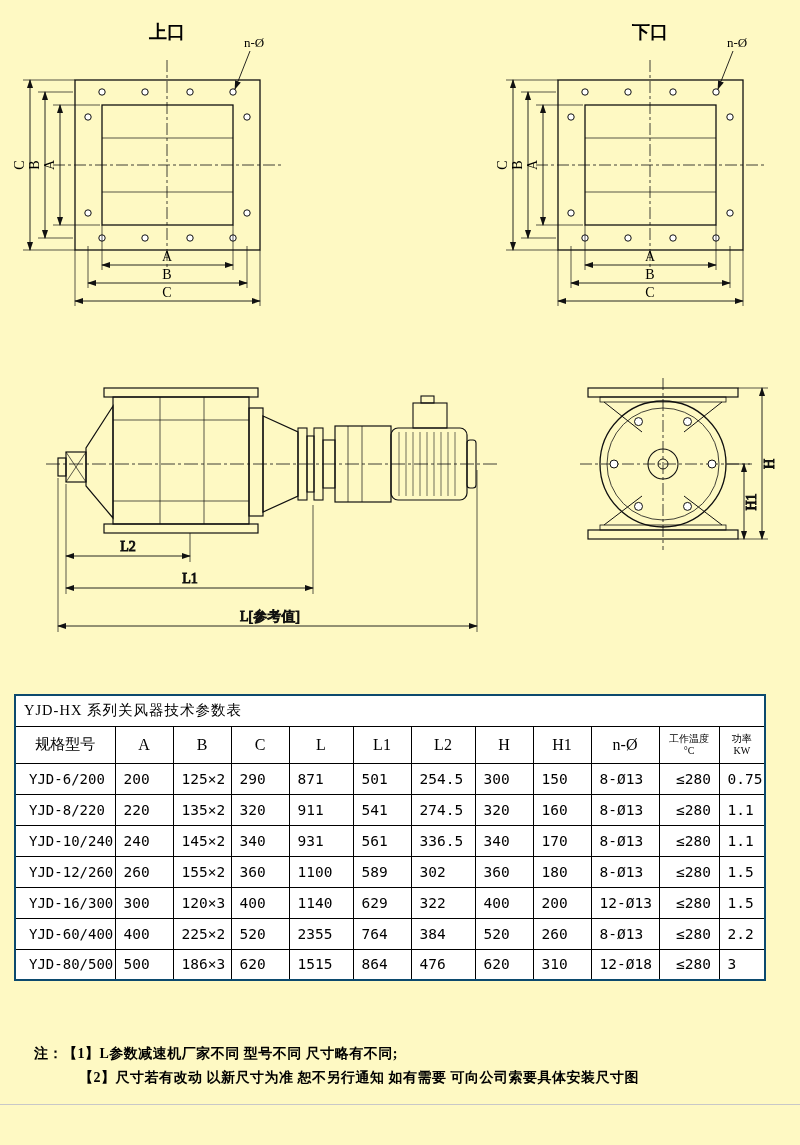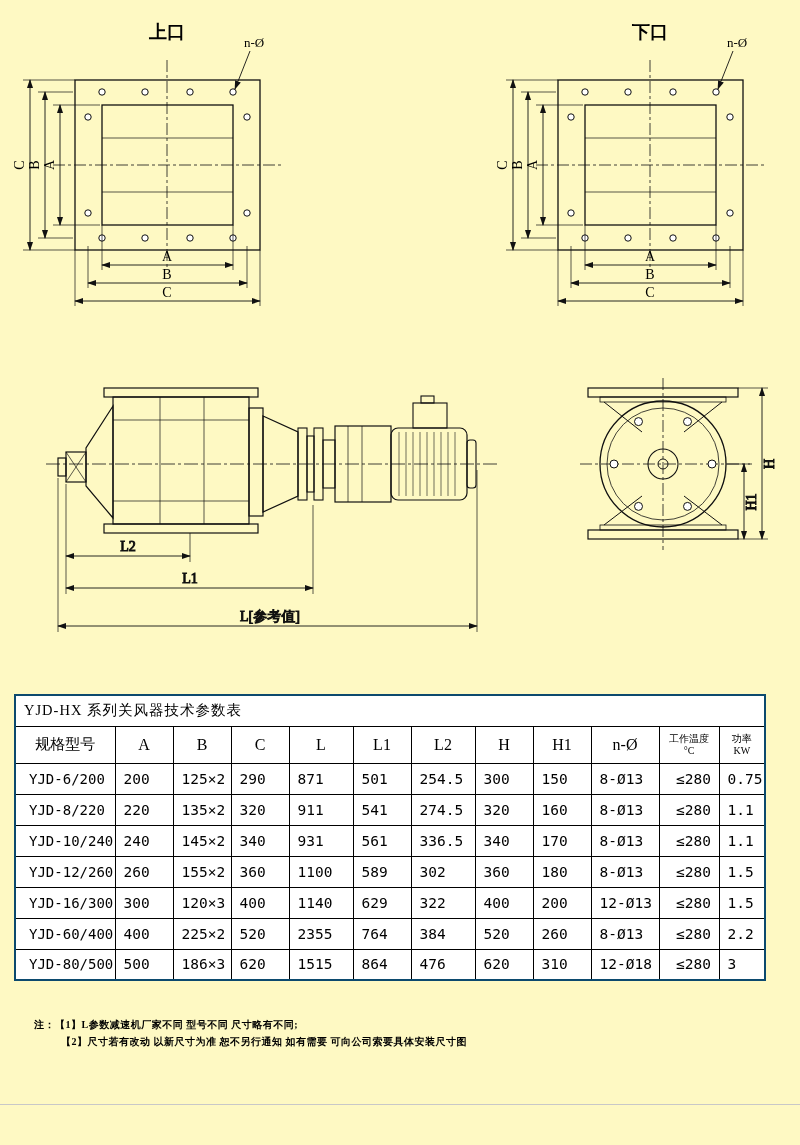--- a/index.html
+++ b/index.html
@@ -15,22 +15,22 @@
   table.spec-table{position:absolute;top:694px;left:14px;width:684px;border-collapse:collapse;table-layout:fixed;border:2px solid #0c4a6e;background:#fff}
   .spec-table th,.spec-table td{border:1px solid #000;font-weight:normal;overflow:hidden;white-space:nowrap}
   .title-cell{height:50px;text-align:center;font-size:27px;letter-spacing:1px}
   .spec-table th{height:37px;font-size:16px;text-align:center}
   .spec-table th.cjk{font-size:15px}
   .spec-table th.small-hdr{font-size:10px;line-height:1.15;padding:0 1px}
   .spec-table td{height:31px;font-size:14.5px;text-align:left;padding-left:8px;font-family:"DejaVu Sans Mono","Liberation Mono",monospace}
   .spec-table td.model-cell{padding-left:13px;font-size:14px}
   .spec-table td.temp-cell{text-align:center;padding-left:9px}
 
-  .notes{position:absolute;left:34px;top:1016px;font-size:10px;font-weight:bold;line-height:1.7;letter-spacing:.5px}
-  .notes .l2{margin-left:27px}
+  .notes{position:absolute;left:34px;top:1042px;font-size:14px;font-weight:bold;line-height:1.7;letter-spacing:.5px}
+  .notes .l2{margin-left:45px}
   .bottom-line{position:absolute;left:0;top:1104px;width:800px;height:1px;background:#c8c8c8}
 </style>
 </head>
 <body>
 
 <div class="page">
 
   <svg class="drawings" width="800" height="690" viewBox="0 0 800 690">
     <defs>
       <marker id="arr" viewBox="0 0 10 10" refX="9" refY="5" markerWidth="10" markerHeight="10" orient="auto-start-reverse">

